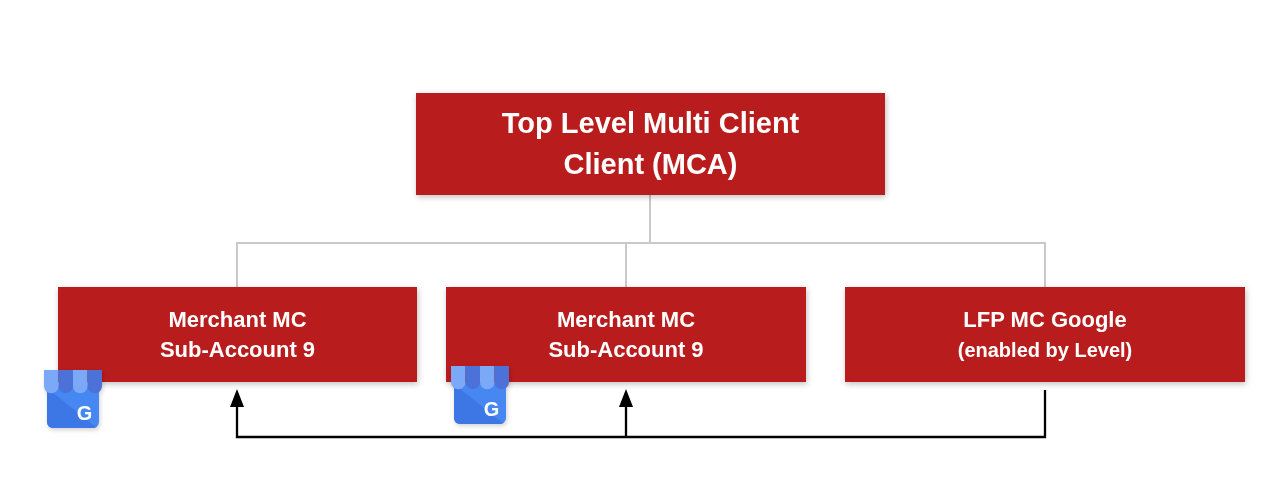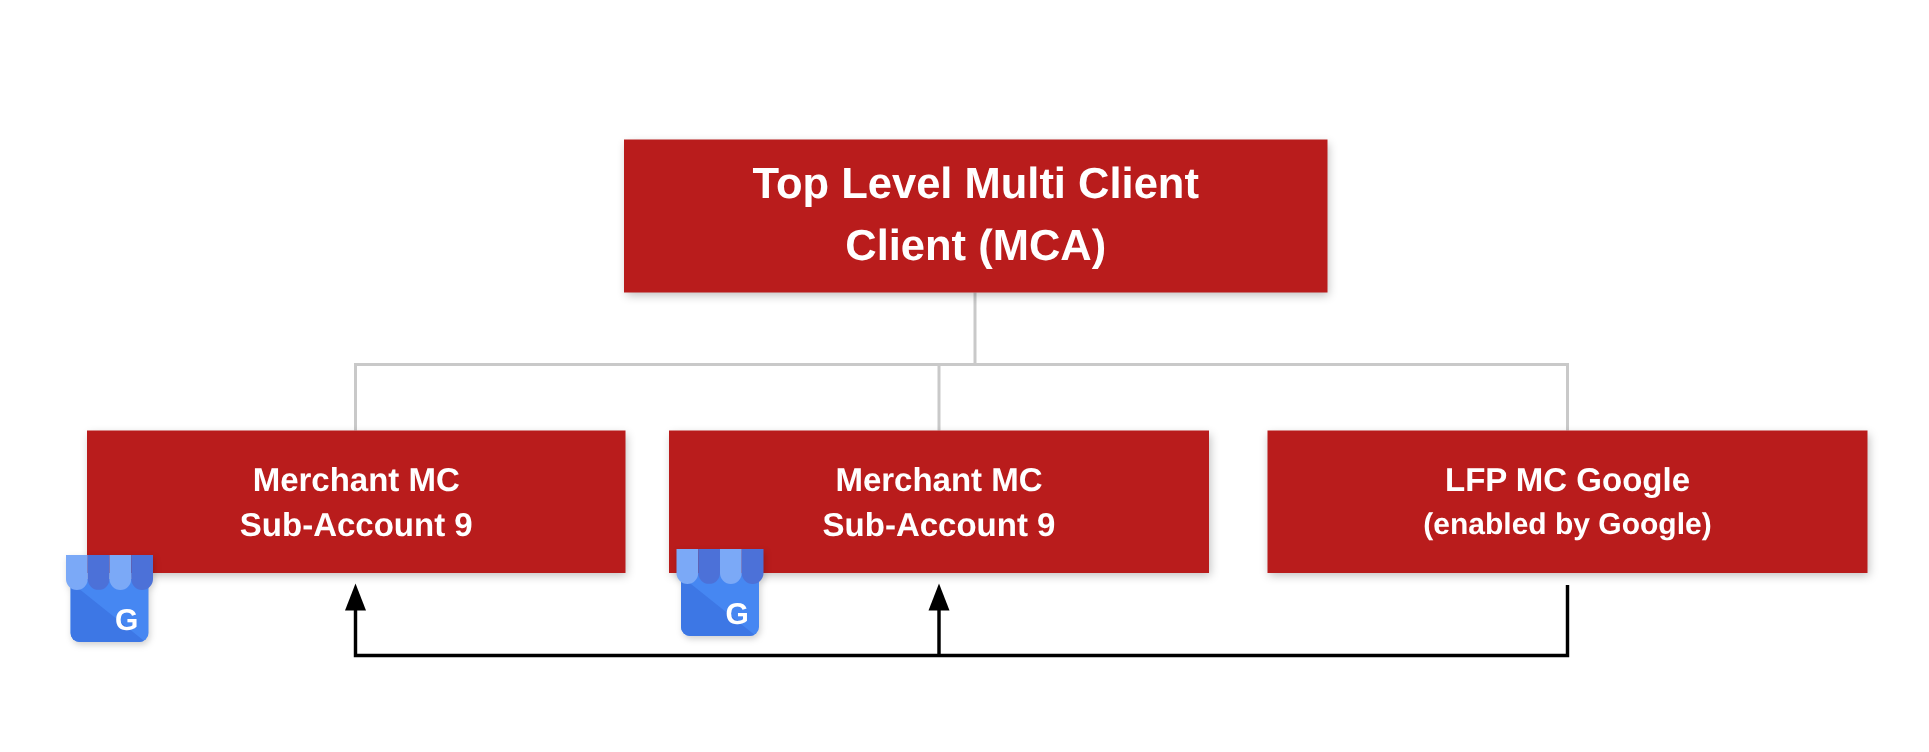--- a/index.html
+++ b/index.html
@@ -82,21 +82,21 @@
     <span class="line2">Sub-Account 9</span>
   </div>
 
   <div class="node node--sub node--sub2">
     <span class="line1">Merchant MC</span>
     <span class="line2">Sub-Account 9</span>
   </div>
 
   <div class="node node--sub node--lfp">
     <span class="line1">LFP MC Google</span>
-    <span class="line2">(enabled by Google)</span>
+    <span class="line2">(enabled by Level)</span>
   </div>
 
   <svg class="biz-icon biz-icon--1" viewBox="0 0 66 66">
     <use href="#gbp-icon"></use>
   </svg>
   <svg class="biz-icon biz-icon--2" viewBox="0 0 66 66">
     <use href="#gbp-icon"></use>
   </svg>
 
 </div>

